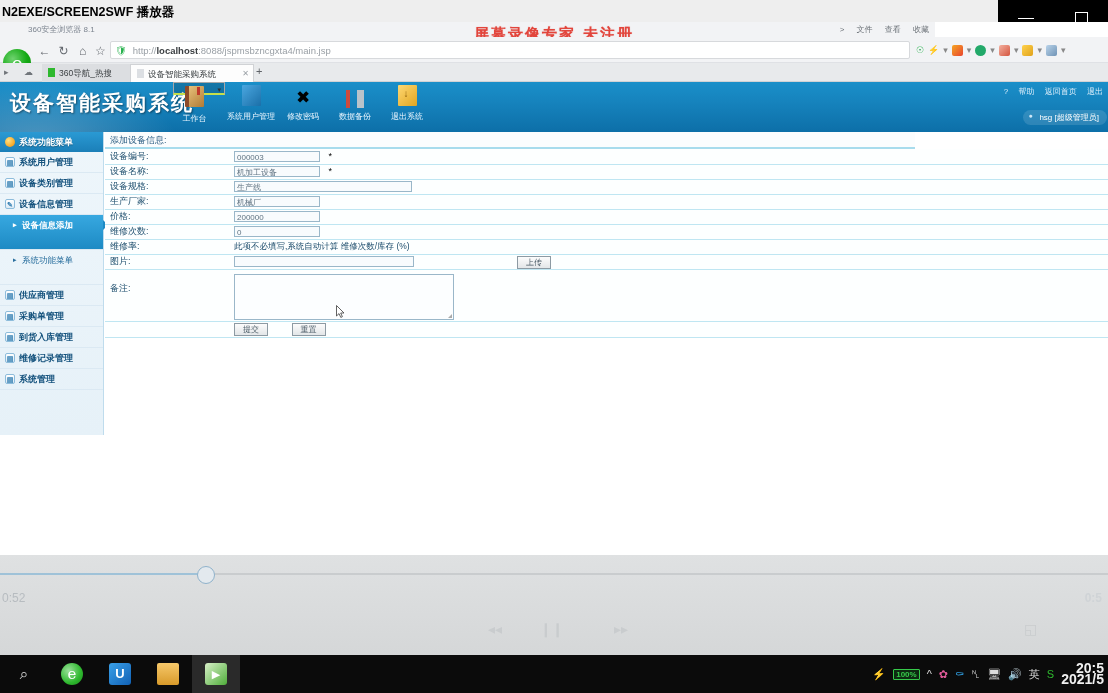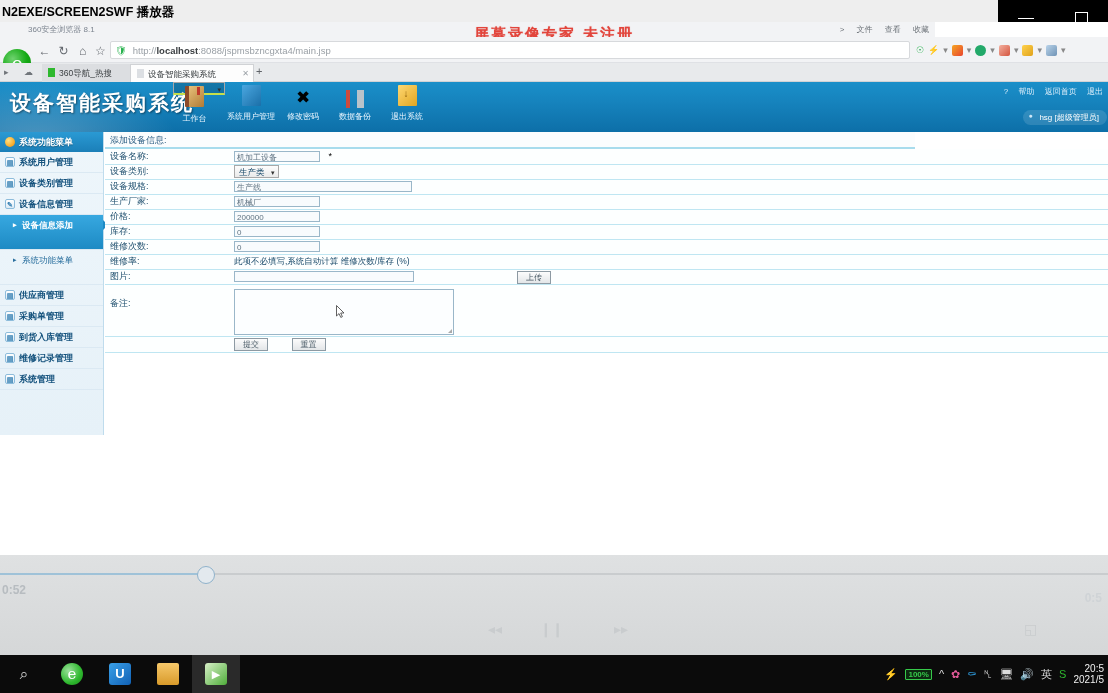--- a/index.html
+++ b/index.html
@@ -247,21 +247,21 @@
   #seek {
     position: absolute; left: 0; top: 555px; width: 1108px; height: 100px;
     background: linear-gradient(180deg,#dfe1e2 0%, #d5d7d8 100%);
   }
   #seek-line { position: absolute; left: 0; top: 18px; width: 1108px; height: 2px; background: #c9ccce; }
   #seek-prog { position: absolute; left: 0; top: 18px; width: 208px; height: 2px; background: #9fc2d8; }
   #seek-knob {
     position: absolute; left: 197px; top: 11px; width: 18px; height: 18px;
     border-radius: 50%; border: 1.5px solid #8fb2cb; background: #e3e9ee;
   }
-  #t-left { position: absolute; left: 2px; top: 28px; font-size: 12px; color: #b7bcc0; font-weight: bold; }
+  #t-left { position: absolute; left: 2px; top: 36px; font-size: 12px; color: #b7bcc0; font-weight: normal; }
   #t-right { position: absolute; right: 6px; top: 36px; font-size: 12px; color: #cfd3d6; font-weight: bold; }
   .pctl { position: absolute; top: 66px; color: #c9ccce; font-size: 14px; }
 
   
   #taskbar {
     position: absolute; left: 0; bottom: 0; width: 1108px; height: 38px;
     background: #0b0b0b;
   }
   #tb-left { position: absolute; left: 0; top: 0; height: 38px; display: flex; align-items: center; }
   .tb-item {
@@ -272,21 +272,21 @@
   .tb-ico { width: 22px; height: 22px; border-radius: 3px; }
   #tray {
     position: absolute; right: 0; top: 0; height: 38px;
     display: flex; align-items: center; gap: 7px; padding-right: 4px;
     font-size: 10px; color: #e6e6e6;
   }
   #batt {
     border: 1px solid #36c94a; color: #36c94a; font-size: 8px; font-weight: bold;
     padding: 0 2px; border-radius: 1px; background: #0d2a11;
   }
-  #clock { text-align: right; font-size: 10px; line-height: 11px; color: #f0f0f0; }
+  #clock { text-align: right; font-size: 14px; line-height: 11px; color: #f0f0f0; font-weight: bold; }
   .tico { font-size: 11px; color: #dcdcdc; }
 </style>
 </head>
 <body>
 
 <div id="root">
 
   <div id="player">
 
     <div id="player-title">N2EXE/SCREEN2SWF 播放器</div>
@@ -446,55 +446,50 @@
             <span class="sq">▤</span>
             <span>系统管理</span>
           </div>
         </div>
 
         <div id="content">
           <div id="crumb">添加设备信息:</div>
 
           <table id="form">
             <tbody>
+                <tr>
+              <td class="lbl">设备编号:</td>
+              <td>
+                <span class="fi w1">000003</span>
+                <span class="req">*</span>
+              </td>
+            </tr>
             <tr>
               <td class="lbl">设备名称:</td>
               <td>
                 <span class="fi w1">机加工设备</span>
                 <span class="req">*</span>
               </td>
             </tr>
             <tr>
-              <td class="lbl">设备类别:</td>
-              <td>
-                <span class="sel">生产类</span>
-              </td>
-            </tr>
-            <tr>
               <td class="lbl">设备规格:</td>
               <td>
                 <span class="fi wide">生产线</span>
               </td>
             </tr>
             <tr>
               <td class="lbl">生产厂家:</td>
               <td>
                 <span class="fi w1">机械厂</span>
               </td>
             </tr>
             <tr>
               <td class="lbl">价格:</td>
               <td>
                 <span class="fi w1">200000</span>
-              </td>
-            </tr>
-            <tr>
-              <td class="lbl">库存:</td>
-              <td>
-                <span class="fi w1">0</span>
               </td>
             </tr>
             <tr>
               <td class="lbl">维修次数:</td>
               <td>
                 <span class="fi w1">0</span>
               </td>
             </tr>
             <tr>
               <td class="lbl">维修率:</td>

